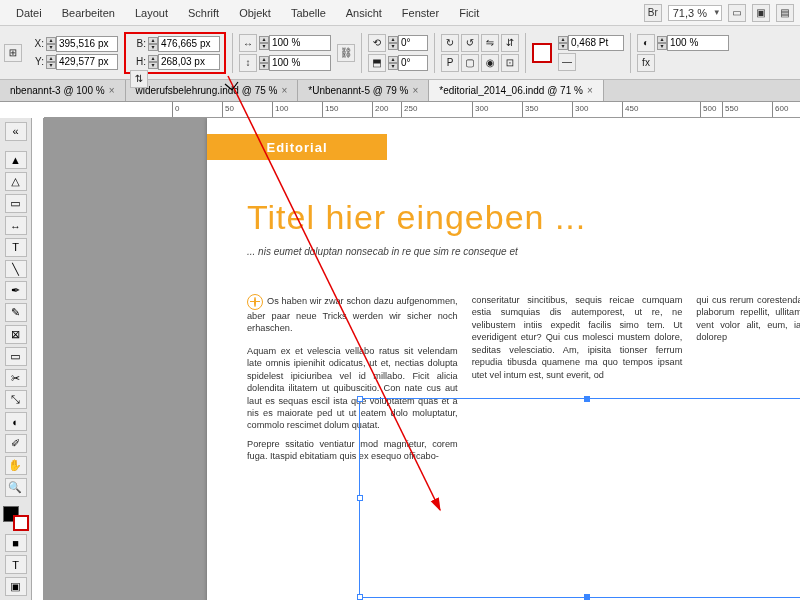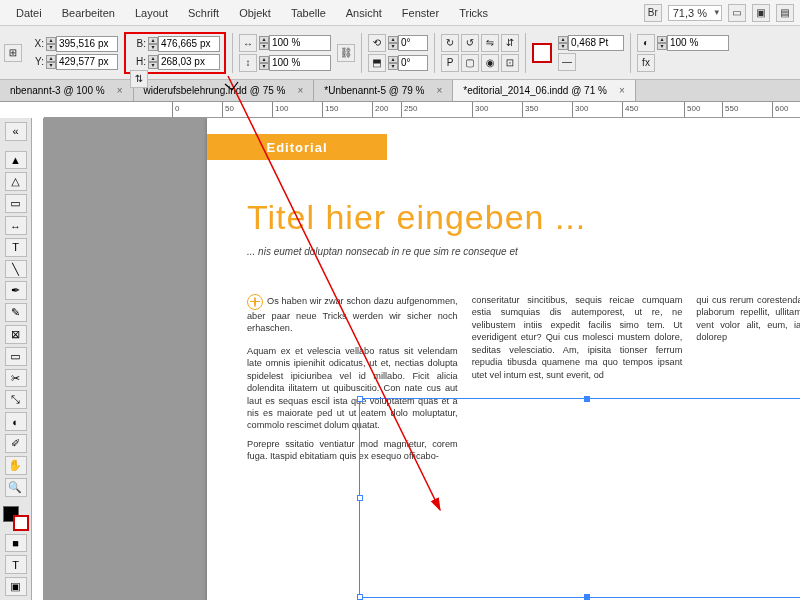--- a/index.html
+++ b/index.html
@@ -20,21 +20,21 @@
 .spin .arrows { display: flex; flex-direction: column; width: 10px; }
 .spin .arrows span { height: 7px; background: #ddd; border: 1px solid #999; font-size: 6px; line-height: 5px; text-align: center; }
 .spin input { width: 62px; height: 16px; border: 1px solid #999; font-size: 10px; padding: 0 2px; }
 .redbox { border: 2px solid #e40000; padding: 2px 4px; }
 .divider { width: 1px; height: 40px; background: #bbb; }
 .icon-cell { width: 18px; height: 18px; border: 1px solid #bbb; background: #eee; display: flex; align-items: center; justify-content: center; font-size: 10px; }
 .mini-input { width: 42px; height: 15px; border: 1px solid #999; font-size: 10px; padding: 0 2px; }
 .icon-grid { display: grid; grid-template-columns: repeat(4, 18px); gap: 2px; }
 
 .tabbar { display: flex; background: #d8d8d8; height: 22px; border-bottom: 1px solid #999; font-size: 10px; align-items: stretch; }
-.tab { padding: 0 10px; border-right: 1px solid #aaa; background: #d8d8d8; display: flex; align-items: center; gap: 12px; cursor: default; }
+.tab { padding: 0 10px; border-right: 1px solid #aaa; background: #d8d8d8; display: flex; align-items: center; gap: 4px; cursor: default; }
 .tab.active { background: #f2f2f2; }
 .tab .close { font-size: 10px; color: #666; }
 
 .ruler-h { height: 16px; background: #fff; border-bottom: 1px solid #999; position: relative; font-size: 8px; color: #555; margin-left: 44px; }
 .ruler-h .tick { position: absolute; top: 0; bottom: 0; border-left: 1px solid #888; }
 .ruler-h .tick span { position: absolute; top: 2px; left: 2px; }
 
 .workspace { display: flex; height: 482px; }
 .toolpanel { width: 32px; background: #e6e6e6; border-right: 1px solid #aaa; padding: 4px 2px; display: flex; flex-direction: column; gap: 3px; align-items: center; }
 .tool { width: 22px; height: 20px; border: 1px solid #bbb; background: #f0f0f0; font-size: 11px; display: flex; align-items: center; justify-content: center; }
@@ -66,21 +66,21 @@
 
 <div class="menubar">
   <span class="menu-item">Datei</span>
   <span class="menu-item">Bearbeiten</span>
   <span class="menu-item">Layout</span>
   <span class="menu-item">Schrift</span>
   <span class="menu-item">Objekt</span>
   <span class="menu-item">Tabelle</span>
   <span class="menu-item">Ansicht</span>
   <span class="menu-item">Fenster</span>
-  <span class="menu-item">Tricks</span>
+  <span class="menu-item">Ficit</span>
   <div class="right">
     <div class="icon-btn">Br</div>
     <div class="drop">71,3 %</div>
     <div class="icon-btn">▭</div>
     <div class="icon-btn">▣</div>
     <div class="icon-btn">▤</div>
   </div>
 </div>
 
 <div class="controlbar">
@@ -273,21 +273,21 @@
     </div>
   <div class="tick" style="left:478px">
       <span>350</span>
     </div>
   <div class="tick" style="left:528px">
       <span>300</span>
     </div>
   <div class="tick" style="left:578px">
       <span>450</span>
     </div>
-  <div class="tick" style="left:640px">
+  <div class="tick" style="left:656px">
       <span>500</span>
     </div>
   <div class="tick" style="left:678px">
       <span>550</span>
     </div>
   <div class="tick" style="left:728px">
       <span>600</span>
     </div>
 </div>
 

